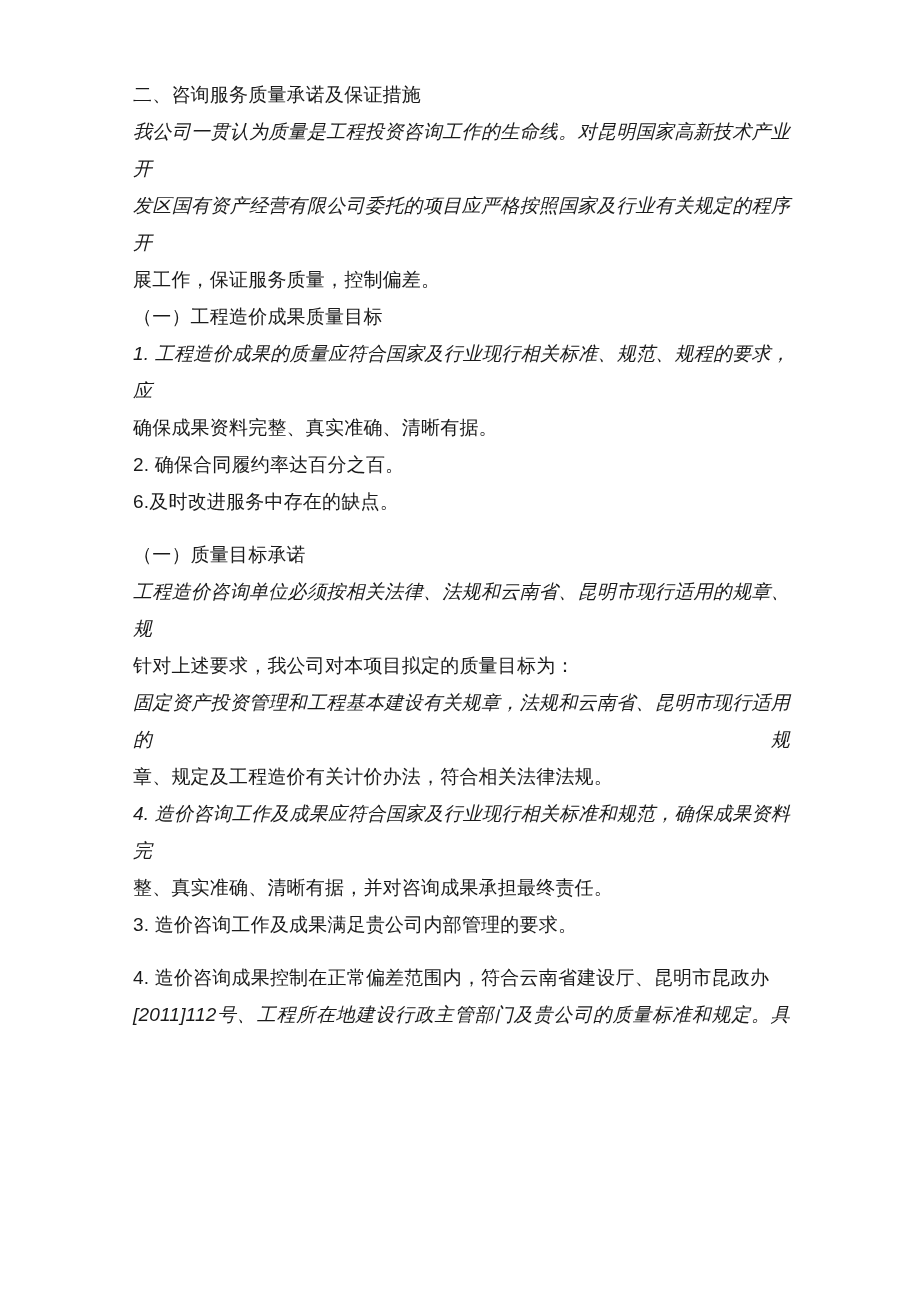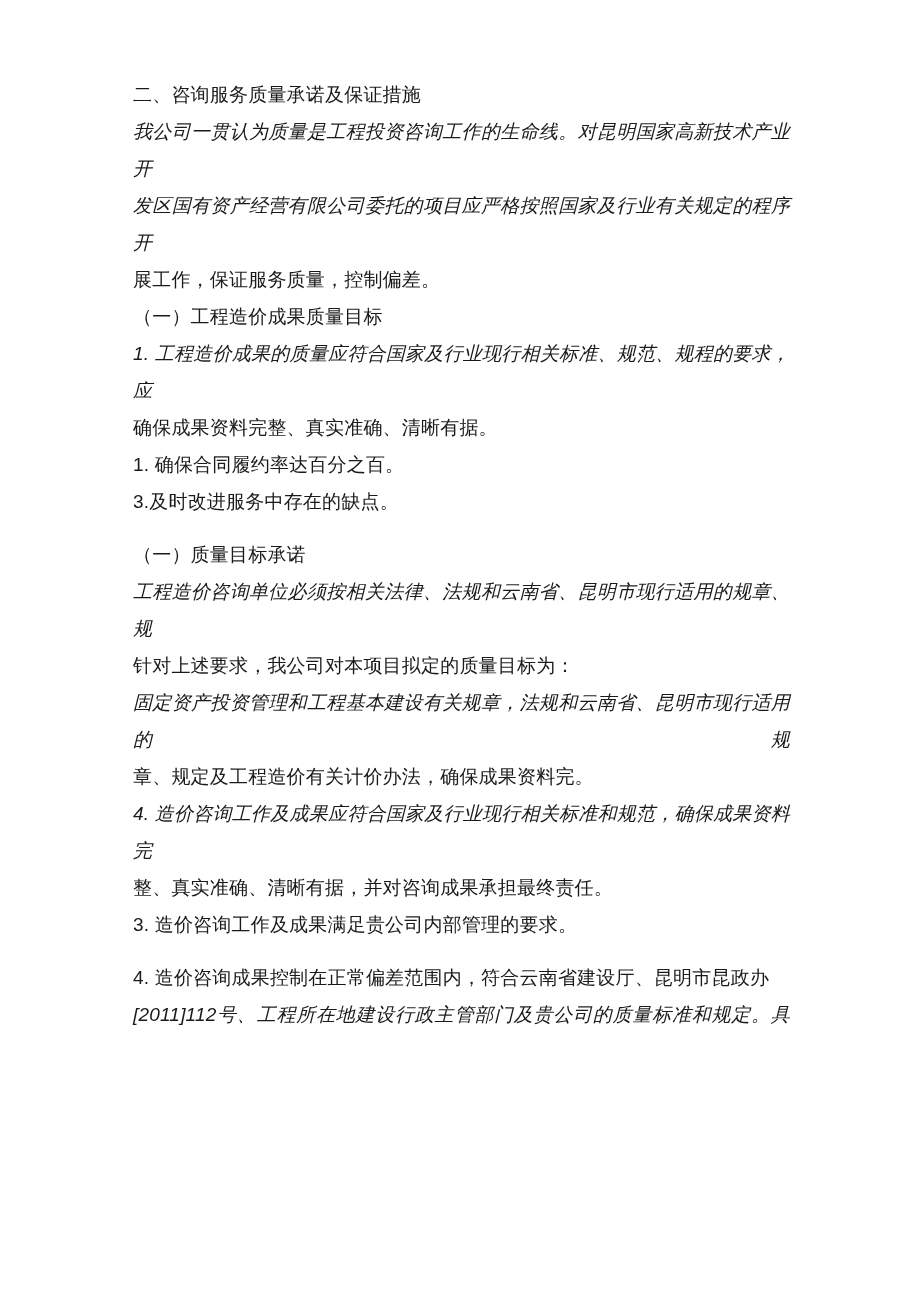--- a/index.html
+++ b/index.html
@@ -41,27 +41,27 @@
 <body>
 
 <div class="page">
   <div class="line">二、咨询服务质量承诺及保证措施</div>
   <div class="line jf">我公司一贯认为质量是工程投资咨询工作的生命线。对昆明国家高新技术产业开</div>
   <div class="line jf">发区国有资产经营有限公司委托的项目应严格按照国家及行业有关规定的程序 开</div>
   <div class="line">展工作，保证服务质量，控制偏差。</div>
   <div class="line">（一）工程造价成果质量目标</div>
   <div class="line jf">1. 工程造价成果的质量应符合国家及行业现行相关标准、规范、规程的要求， 应</div>
   <div class="line">确保成果资料完整、真实准确、清晰有据。</div>
-  <div class="line">1. 确保合同履约率达百分之百。</div>
-  <div class="line">3.及时改进服务中存在的缺点。</div>
+  <div class="line">2. 确保合同履约率达百分之百。</div>
+  <div class="line">6.及时改进服务中存在的缺点。</div>
   <div class="line gap">（一）质量目标承诺</div>
   <div class="line jf">工程造价咨询单位必须按相关法律、法规和云南省、昆明市现行适用的规章、规</div>
   <div class="line">针对上述要求，我公司对本项目拟定的质量目标为：</div>
   <div class="line jf">固定资产投资管理和工程基本建设有关规章，法规和云南省、昆明市现行适用的规</div>
-  <div class="line">章、规定及工程造价有关计价办法，确保成果资料完。</div>
+  <div class="line">章、规定及工程造价有关计价办法，符合相关法律法规。</div>
   <div class="line jf">4. 造价咨询工作及成果应符合国家及行业现行相关标准和规范，确保成果资料完</div>
   <div class="line">整、真实准确、清晰有据，并对咨询成果承担最终责任。</div>
   <div class="line">3. 造价咨询工作及成果满足贵公司内部管理的要求。</div>
   <div class="line gap">4. 造价咨询成果控制在正常偏差范围内，符合云南省建设厅、昆明市昆政办</div>
   <div class="line jf">[2011]112号、工程所在地建设行政主管部门及贵公司的质量标准和规定。具体 质</div>
   <div class="line">量目标如下：</div>
 
 </div>
 
 </body></html>

